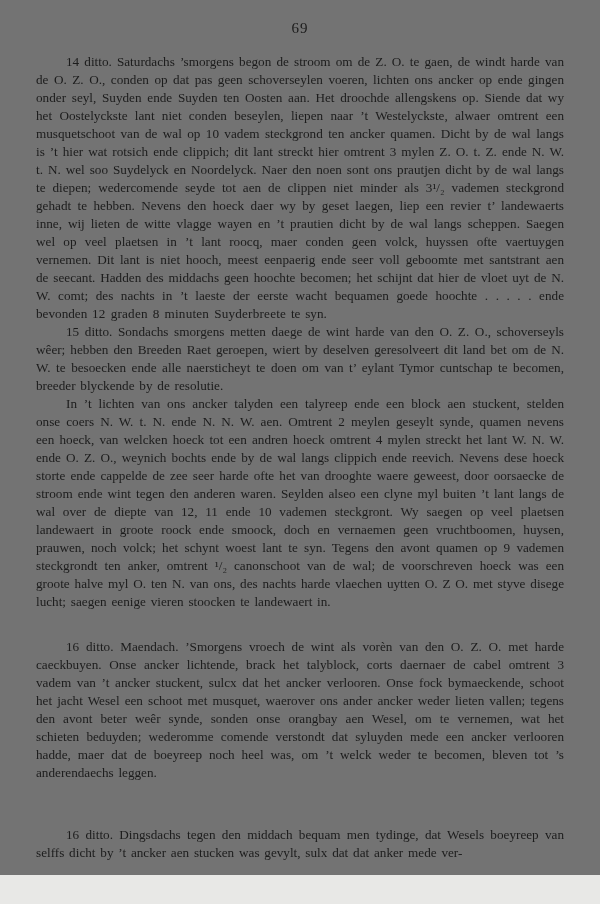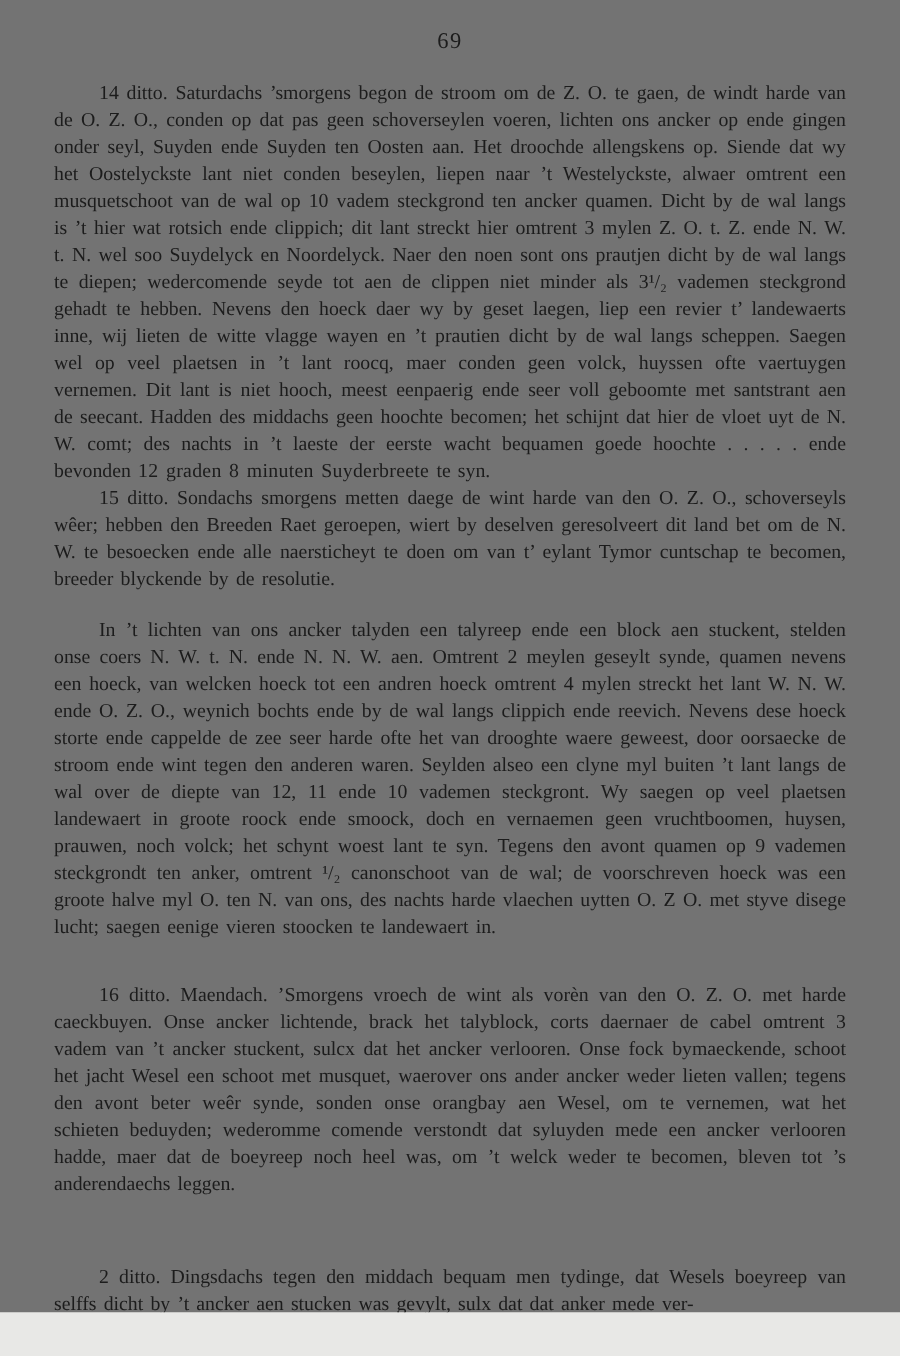--- a/index.html
+++ b/index.html
@@ -26,33 +26,33 @@
     margin: 0 0 16px 0;
   }
   .para {
     margin: 0;
     text-indent: 30px;
     text-align: justify;
     font-size: 13.2px;
     line-height: 18px;
     word-spacing: 1.5px;
   }
-  .para.gap-small  { margin-top: 16px; }
+  .para.gap-small  { }
   .para.gap-medium { margin-top: 27px; }
   .para.gap-large  { margin-top: 44px; }
   .bold {
     font-weight: normal;
     letter-spacing: 0.2px;
   }
 </style>
 </head>
 <body>
 
 <div class="page">
   <p class="page-number">69</p>
   <div>
       <p class="para gap-none"><span>14 ditto. Saturdachs ’smorgens begon de stroom om de Z. O. te gaen, de windt harde van de O. Z. O., conden op dat pas geen schoverseylen voeren, lichten ons ancker op ende gingen onder seyl, Suyden ende Suyden ten Oosten aan. Het droochde allengskens op. Siende dat wy het Oostelyckste lant niet conden beseylen, liepen naar ’t Westelyckste, alwaer omtrent een musquetschoot van de wal op 10 vadem steckgrond ten ancker quamen. Dicht by de wal langs is ’t hier wat rotsich ende clippich; dit lant streckt hier omtrent 3 mylen Z. O. t. Z. ende N. W. t. N. wel soo Suydelyck en Noordelyck. Naer den noen sont ons prautjen dicht by de wal langs te diepen; wedercomende seyde tot aen de clippen niet minder als 3¹/₂ vademen steckgrond gehadt te hebben. Nevens den hoeck daer wy by geset laegen, liep een revier t’ landewaerts inne, wij lieten de witte vlagge wayen en ’t prautien dicht by de wal langs scheppen. Saegen wel op veel plaetsen in ’t lant roocq, maer conden geen volck, huyssen ofte vaertuygen vernemen. Dit lant is niet hooch, meest eenpaerig ende seer voll geboomte met santstrant aen de seecant. Hadden des middachs geen hoochte becomen; het schijnt dat hier de vloet uyt de N. W. comt; des nachts in ’t laeste der eerste wacht bequamen goede hoochte . . . . .  ende bevonden </span><span class="bold">12 graden 8 minuten Suyderbreete</span><span> te syn.</span></p>
       <p class="para gap-none"><span>15 ditto. Sondachs smorgens metten daege de wint harde van den O. Z. O., schoverseyls wêer; hebben den Breeden Raet geroepen, wiert by deselven geresolveert dit land bet om de N. W. te besoecken ende alle naersticheyt te doen om van t’ eylant Tymor cuntschap te becomen, breeder blyckende by de resolutie.</span></p>
       <p class="para gap-small"><span>In ’t lichten van ons ancker talyden een talyreep ende een block aen stuckent, stelden onse coers N. W. t. N. ende N. N. W. aen. Omtrent 2 meylen geseylt synde, quamen nevens een hoeck, van welcken hoeck tot een andren hoeck omtrent 4 mylen streckt het lant W. N. W. ende O. Z. O., weynich bochts ende by de wal langs clippich ende reevich. Nevens dese hoeck storte ende cappelde de zee seer harde ofte het van drooghte waere geweest, door oorsaecke de stroom ende wint tegen den anderen waren. Seylden alseo een clyne myl buiten ’t lant langs de wal over de diepte van 12, 11 ende 10 vademen steckgront. Wy saegen op veel plaetsen landewaert in groote roock ende smoock, doch en vernaemen geen vruchtboomen, huysen, prauwen, noch volck; het schynt woest lant te syn. Tegens den avont quamen op 9 vademen steckgrondt ten anker, omtrent ¹/₂ canonschoot van de wal; de voorschreven hoeck was een groote halve myl O. ten N. van ons, des nachts harde vlaechen uytten O. Z O. met styve disege lucht; saegen eenige vieren stoocken te landewaert in.</span></p>
       <p class="para gap-medium"><span>16 ditto. Maendach. ’Smorgens vroech de wint als vorèn van den O. Z. O. met harde caeckbuyen. Onse ancker lichtende, brack het talyblock, corts daernaer de cabel omtrent 3 vadem van ’t ancker stuckent, sulcx dat het ancker verlooren. Onse fock bymaeckende, schoot het jacht Wesel een schoot met musquet, waerover ons ander ancker weder lieten vallen; tegens den avont beter weêr synde, sonden onse orangbay aen Wesel, om te vernemen, wat het schieten beduyden; wederomme comende verstondt dat syluyden mede een ancker verlooren hadde, maer dat de boeyreep noch heel was, om ’t welck weder te becomen, bleven tot ’s anderendaechs leggen.</span></p>
-      <p class="para gap-large"><span>2 ditto. Dingsdachs tegen den middach bequam men tydinge, dat Wesels boeyreep van selffs dicht by ’t ancker aen stucken was gevylt, sulx dat dat anker mede ver-</span></p>
+      <p class="para gap-large"><span>16 ditto. Dingsdachs tegen den middach bequam men tydinge, dat Wesels boeyreep van selffs dicht by ’t ancker aen stucken was gevylt, sulx dat dat anker mede ver-</span></p>
     </div>
 </div>
 
 </body></html>

